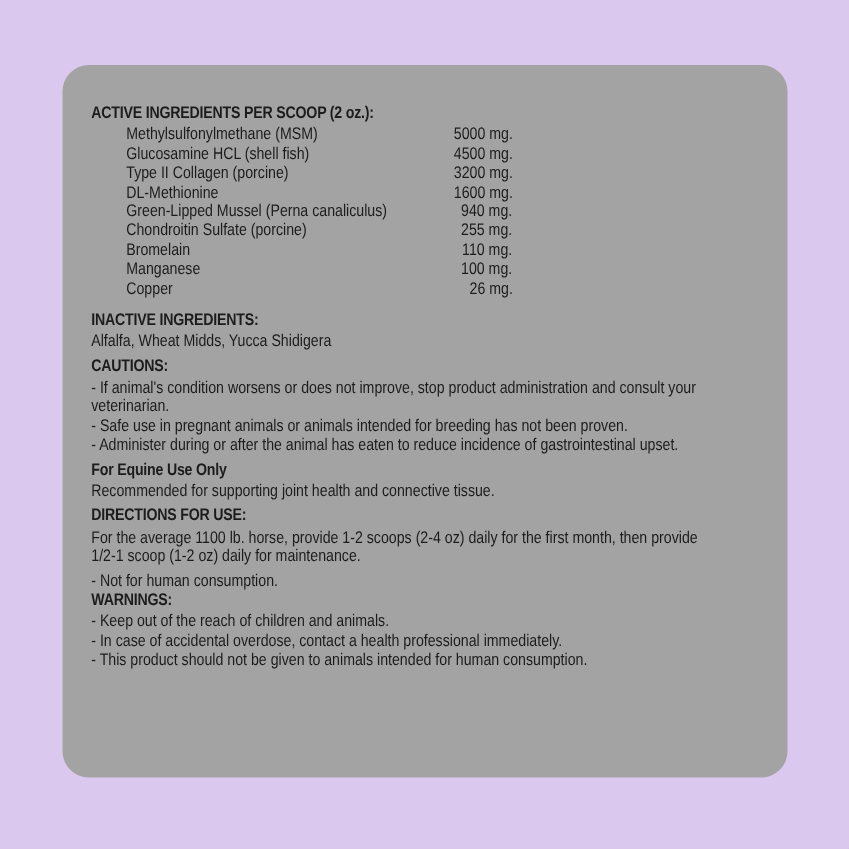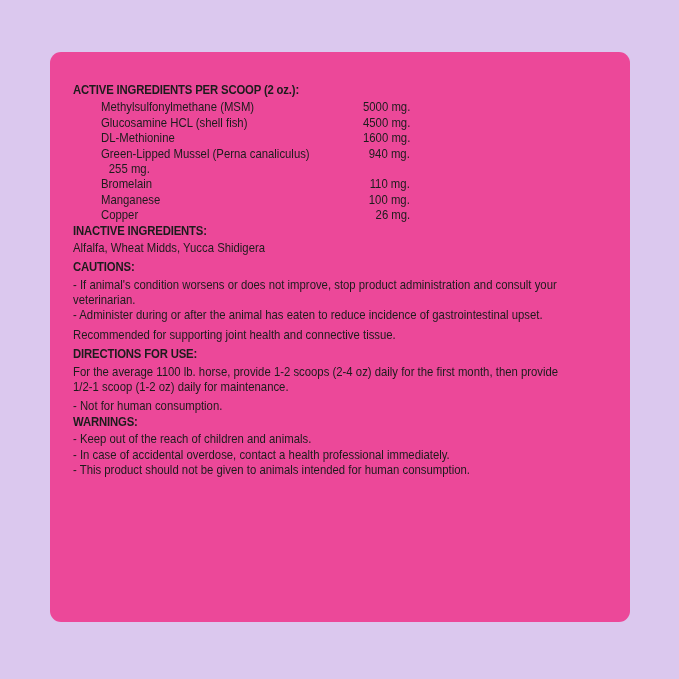--- a/index.html
+++ b/index.html
@@ -16,22 +16,22 @@
     width: 679px;
     height: 679px;
     background: #dbc8ee;
   }
   .card {
     position: absolute;
     left: 50px;
     top: 52px;
     width: 580px;
     height: 570px;
-    background: #ec4899;
-    border-radius: 11px;
+    background: #a3a3a3;
+    border-radius: 21px;
   }
   .content {
     position: absolute;
     left: 23px;
     top: 30px;
     right: 12px;
     color: #1c1c1c;
     font-size: 13.5px;
     line-height: 15.4px;
   }
@@ -41,21 +41,21 @@
     transform-origin: 0 50%;
     white-space: nowrap;
   }
   .hd {
     font-weight: bold;
     letter-spacing: -0.2px;
   }
   .hd-line { margin-bottom: 2px; }
   .line { height: 15.4px; }
   .sec { margin-top: 4px; }
-  .sec-tight { }
+  .sec-tight { margin-top: 10px; }
   .ing-table { width: 337px; }
   .row {
     display: flex;
     justify-content: space-between;
     height: 15.4px;
     padding-left: 28px;
   }
   .row .amt {
     text-align: left;
   }
@@ -75,28 +75,33 @@
         <div class="ing-table">
           <div class="row">
             <span class="name"><span class="cond">Methylsulfonylmethane (MSM)</span></span>
             <span class="amt"><span class="cond">5000 mg.</span></span>
           </div>
           <div class="row">
             <span class="name"><span class="cond">Glucosamine HCL (shell fish)</span></span>
             <span class="amt"><span class="cond">4500 mg.</span></span>
           </div>
           <div class="row">
+            <span class="name"><span class="cond">Type II Collagen (porcine)</span></span>
+            <span class="amt"><span class="cond">3200 mg.</span></span>
+          </div>
+          <div class="row">
             <span class="name"><span class="cond">DL-Methionine</span></span>
             <span class="amt"><span class="cond">1600 mg.</span></span>
           </div>
           <div class="row">
             <span class="name"><span class="cond">Green-Lipped Mussel (Perna canaliculus)</span></span>
             <span class="amt"><span class="cond">940 mg.</span></span>
           </div>
           <div class="row">
+            <span class="name"><span class="cond">Chondroitin Sulfate (porcine)</span></span>
             <span class="amt"><span class="cond">255 mg.</span></span>
           </div>
           <div class="row">
             <span class="name"><span class="cond">Bromelain</span></span>
             <span class="amt"><span class="cond">110 mg.</span></span>
           </div>
           <div class="row">
             <span class="name"><span class="cond">Manganese</span></span>
             <span class="amt"><span class="cond">100 mg.</span></span>
           </div>
@@ -109,24 +114,26 @@
 
       <div class="sec-tight">
         <div class="line hd-line"><span class="cond hd">INACTIVE INGREDIENTS:</span></div>
         <div class="line"><span class="cond">Alfalfa, Wheat Midds, Yucca Shidigera</span></div>
       </div>
 
       <div class="sec">
         <div class="line hd-line"><span class="cond hd">CAUTIONS:</span></div>
         <div class="line"><span class="cond">- If animal's condition worsens or does not improve, stop product administration and consult your</span></div>
         <div class="line"><span class="cond">veterinarian.</span></div>
+        <div class="line"><span class="cond">- Safe use in pregnant animals or animals intended for breeding has not been proven.</span></div>
         <div class="line"><span class="cond">- Administer during or after the animal has eaten to reduce incidence of gastrointestinal upset.</span></div>
       </div>
 
       <div class="sec">
+        <div class="line hd-line"><span class="cond hd">For Equine Use Only</span></div>
         <div class="line"><span class="cond">Recommended for supporting joint health and connective tissue.</span></div>
       </div>
 
       <div class="sec">
         <div class="line hd-line"><span class="cond hd">DIRECTIONS FOR USE:</span></div>
         <div class="line"><span class="cond">For the average 1100 lb. horse, provide 1-2 scoops (2-4 oz) daily for the first month, then provide</span></div>
         <div class="line"><span class="cond">1/2-1 scoop (1-2 oz) daily for maintenance.</span></div>
       </div>
 
       <div class="sec">

